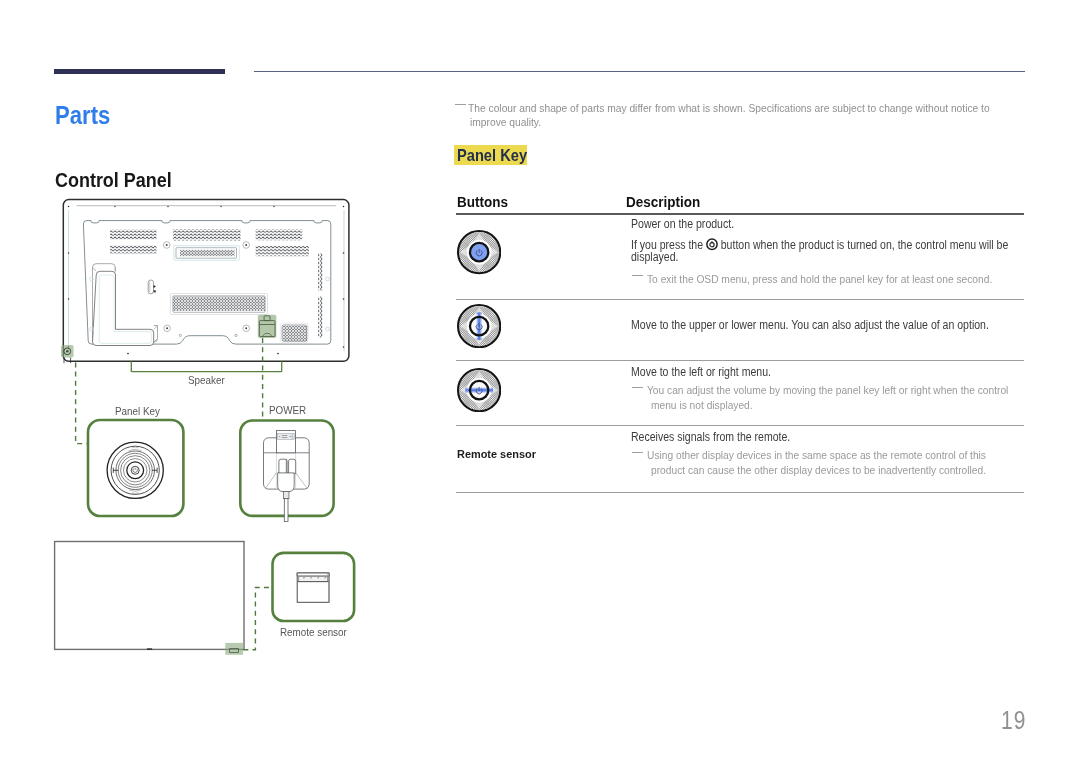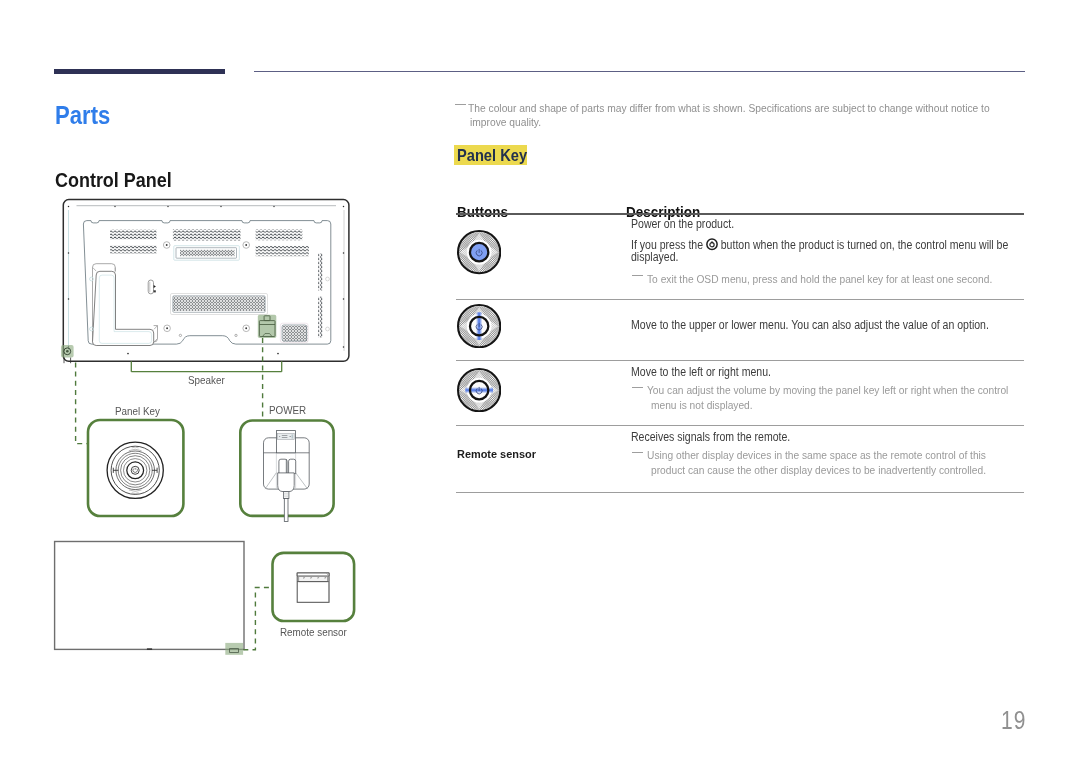--- a/index.html
+++ b/index.html
@@ -25,21 +25,21 @@
   .note .nl{display:block;position:relative;height:14.3px;}
   .note .nl > span{position:absolute;left:13px;top:0;transform:scaleX(0.885);transform-origin:left top;white-space:nowrap;}
   .note .nl.ind > span{left:14.6px;}
 
   #panel-key-tag{left:454px;top:145px;background:#ecd94e;padding:3.5px 3px 4.5px 2.5px;box-sizing:border-box;height:20px;width:72.5px;overflow:hidden;}
   #panel-key-tag span{display:block;font-size:16.2px;font-weight:bold;color:#22304e;line-height:12px;
                  transform:scaleX(0.905);transform-origin:left top;white-space:nowrap;}
 
   
   #tbl{left:456px;top:188px;width:568px;}
-  .thead{position:absolute;left:0;top:16px;width:568px;height:25px;}
+  .thead{position:absolute;left:0;top:6px;width:568px;height:25px;}
   .thead span{position:absolute;top:0;font-size:14.5px;font-weight:bold;color:#111;
               transform:scaleX(0.93);transform-origin:left top;white-space:nowrap;}
   .thead .c1{left:1px;}
   .thead .c2{left:170px;}
   .rule{position:absolute;left:0;width:568px;}
   .rule.thick{height:1.8px;background:#5a5a5a;}
   .rule.thin{height:1px;background:#9d9d9d;}
 
   .rowlabel{position:absolute;font-size:11.7px;font-weight:bold;color:#1c1c1c;
             transform:scaleX(0.935);transform-origin:left top;white-space:nowrap;}

